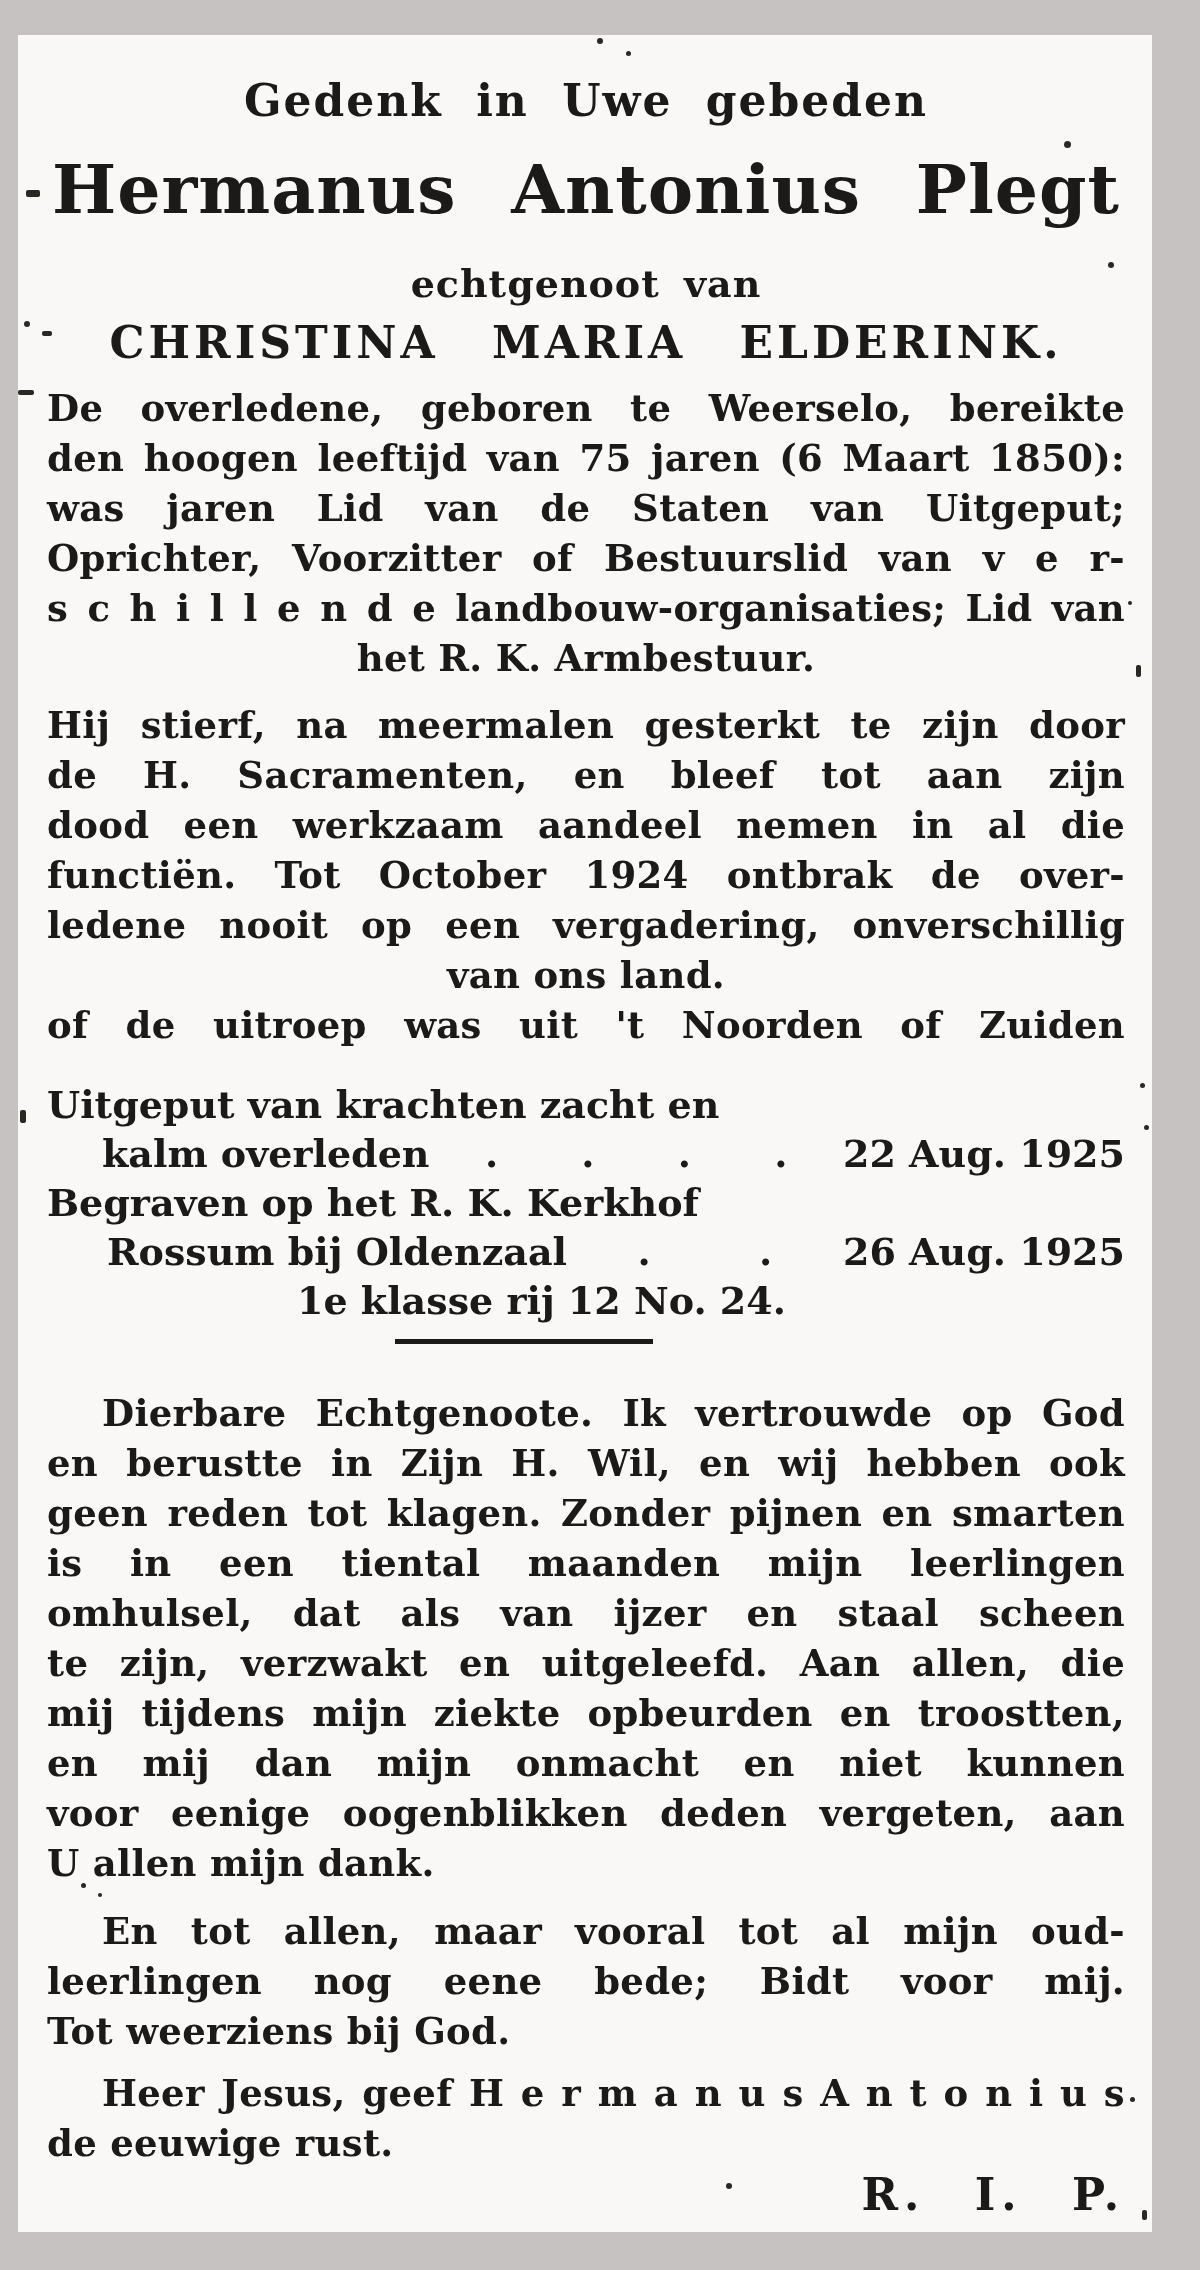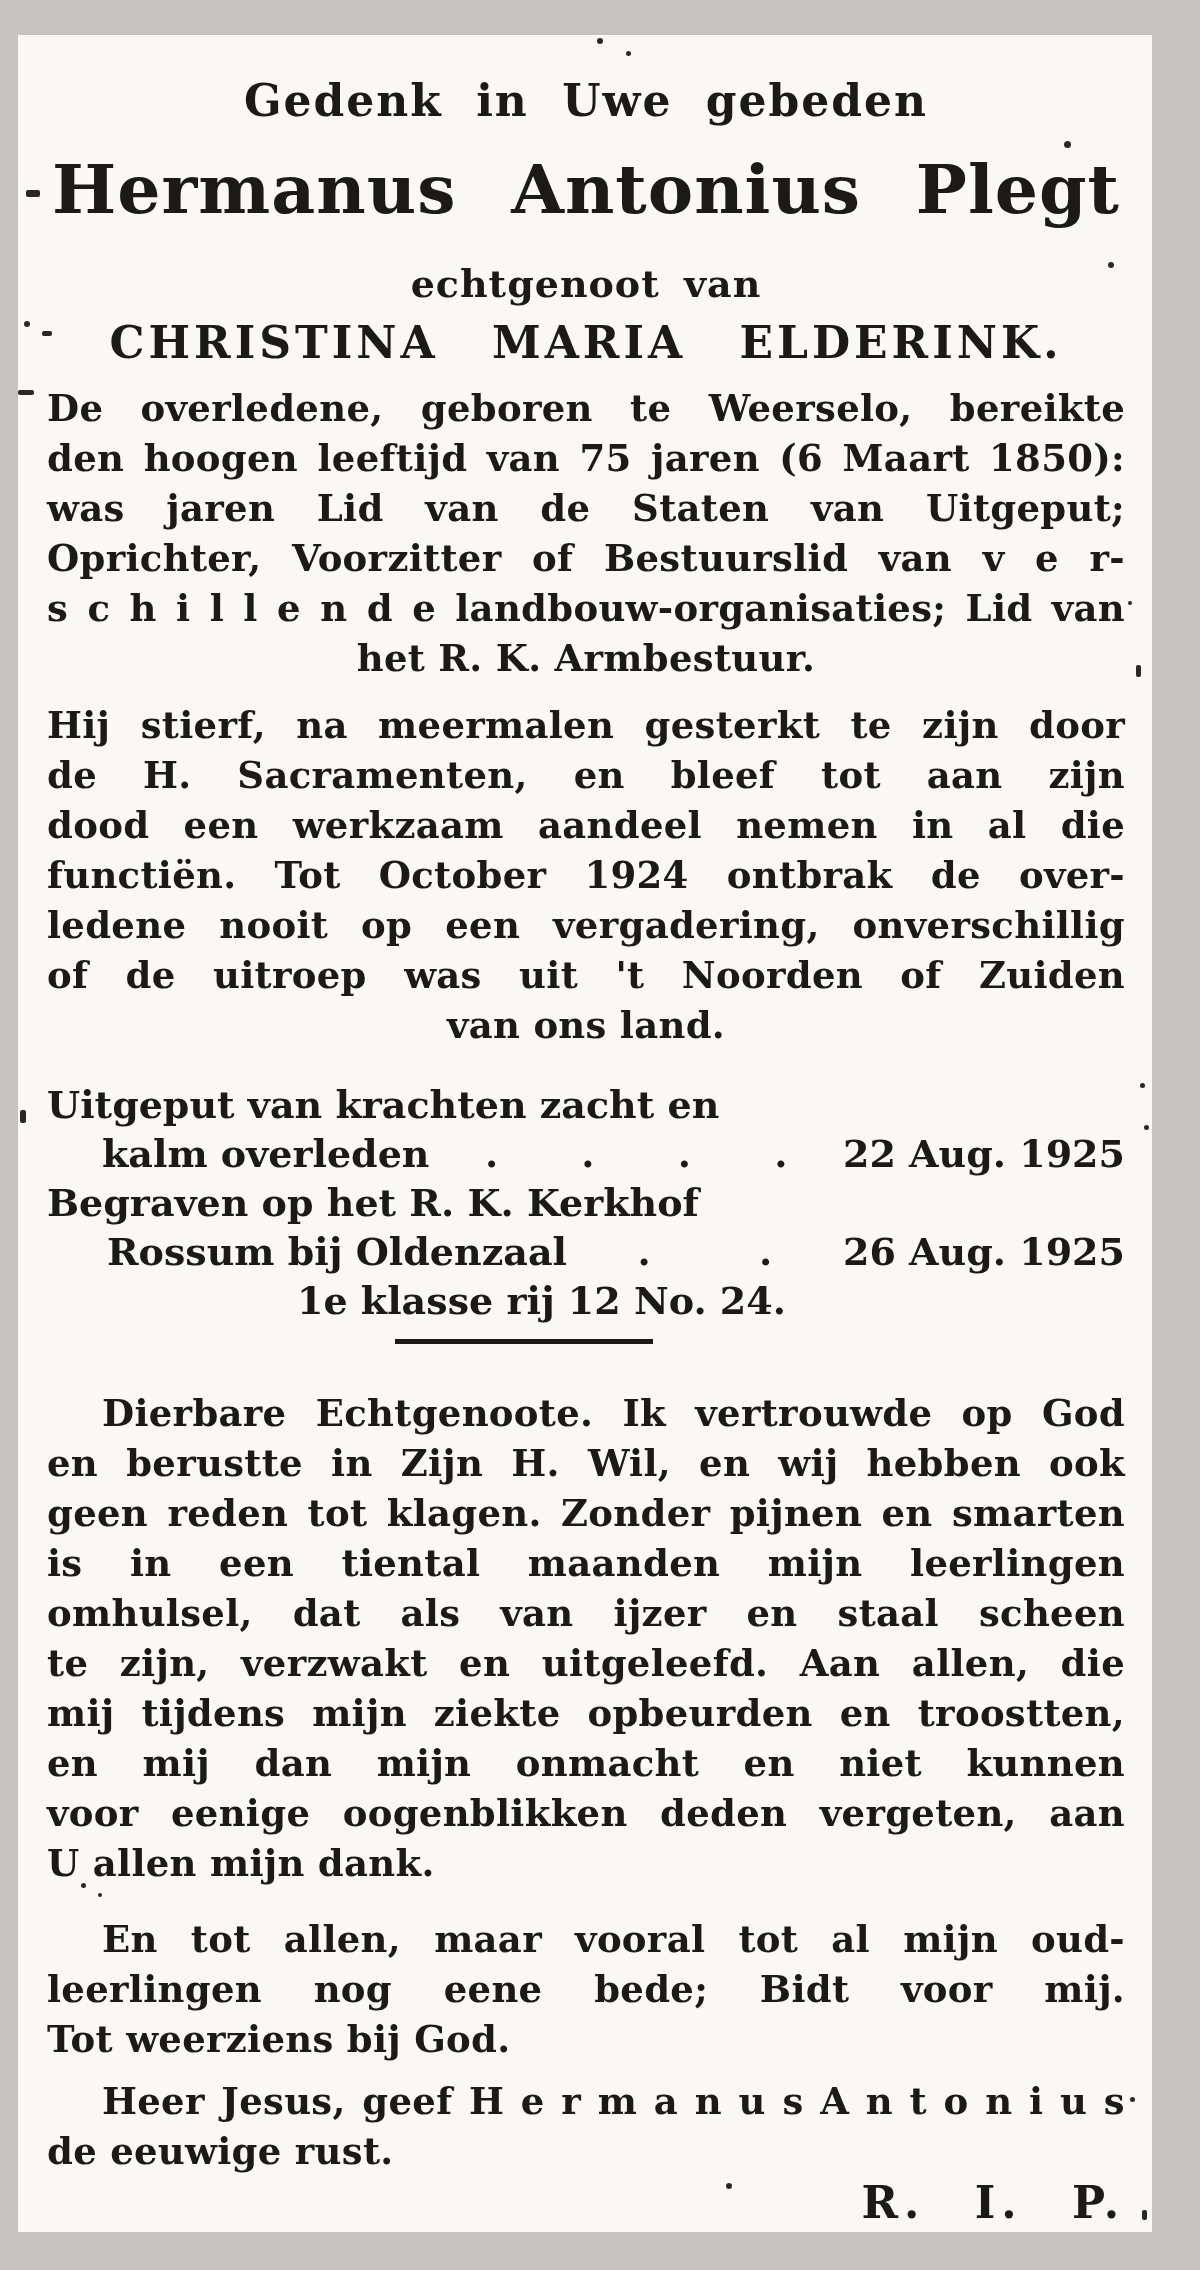--- a/index.html
+++ b/index.html
@@ -39,21 +39,21 @@
   .rec-dots2{flex:1;text-align:center;word-spacing:95px;}
   .rec-date{white-space:nowrap;}
   .pad55{padding-left:55px;gap:40px;}
   .pad60{padding-left:60px;}
   .pad250{padding-left:250px;}
   .divider{
     margin-top:14px;margin-left:348px;
     width:258px;height:5px;background:#1b1a18;
   }
   .para3{margin-top:44px;}
-  .para4{margin-top:26px;}
+  .para4{margin-top:18px;}
   .para5{margin-top:12px;}
   .rip{font-size:44px;font-weight:700;line-height:50px;text-align:right;letter-spacing:6px;word-spacing:28px;margin-top:2px;}
   .sp{position:absolute;background:#2a2825;border-radius:50%;display:block;}
   .sp.bar{border-radius:2px;}
 </style>
 </head>
 <body>
 
 <div class="frame">
   <div class="paper">
@@ -71,22 +71,22 @@
       <div class="line j">s c h i l l e n d e landbouw-organisaties; Lid van</div>
       <div class="line c">het R. K. Armbestuur.</div>
     </div>
 
     <div class="para2">
       <div class="line j">Hij stierf, na meermalen gesterkt te zijn door</div>
       <div class="line j">de H. Sacramenten, en bleef tot aan zijn</div>
       <div class="line j">dood een werkzaam aandeel nemen in al die</div>
       <div class="line j">functiën. Tot October 1924 ontbrak de over-</div>
       <div class="line j">ledene nooit op een vergadering, onverschillig</div>
+      <div class="line c">van ons land.</div>
       <div class="line j">of de uitroep was uit 't Noorden of Zuiden</div>
-      <div class="line c">van ons land.</div>
     </div>
 
     <div class="record">
       <div class="rec-row">
         <span class="rec-left">Uitgeput van krachten zacht en</span>
       </div>
       <div class="rec-row pad55">
         <span class="rec-left">kalm overleden</span>
         <span class="rec-dots">. . . .</span>
         <span class="rec-date">22 Aug. 1925</span>

